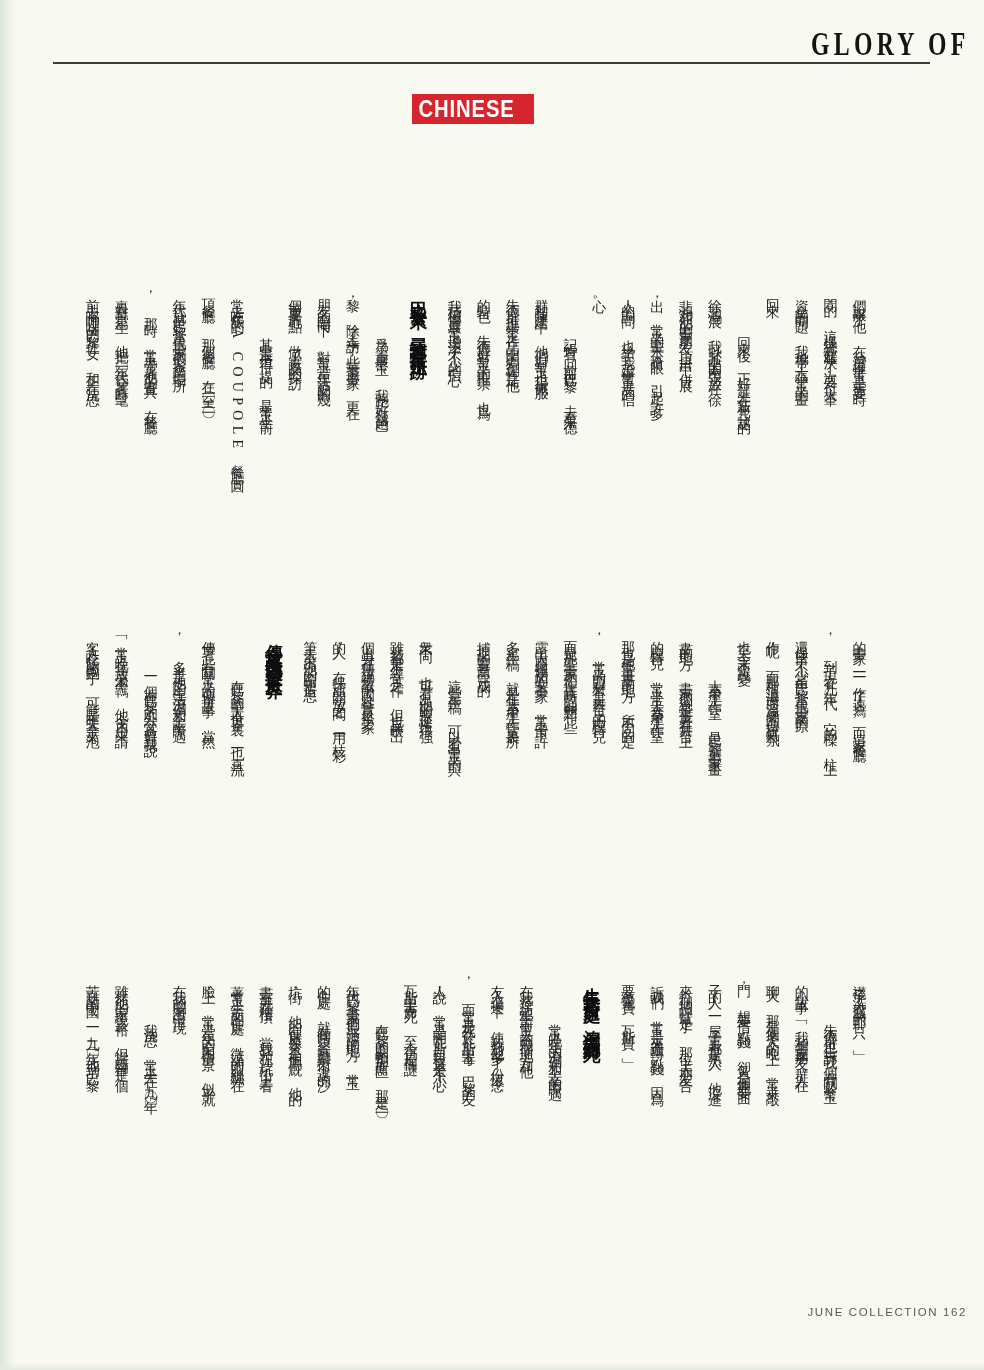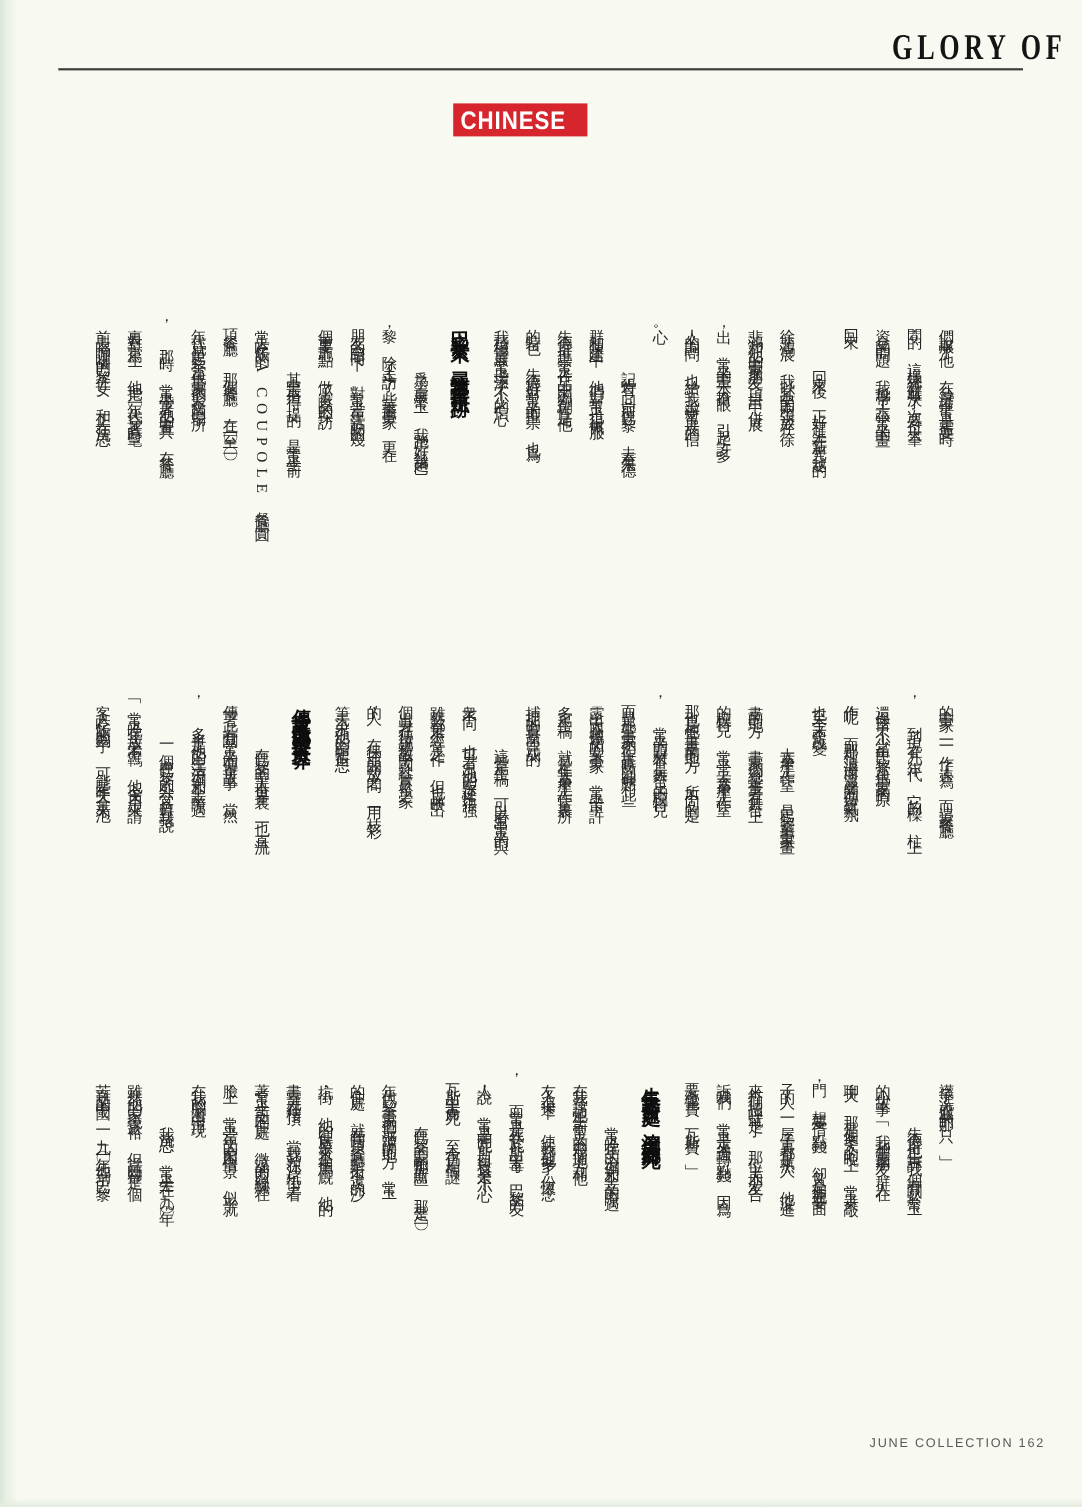--- a/index.html
+++ b/index.html
@@ -69,21 +69,21 @@
   .col { white-space:pre; }
   .headline {
     font-family:"Liberation Sans","DejaVu Sans",sans-serif;
     font-weight:700; font-size:17.5px; letter-spacing:3.5px;
     line-height:30px; color:#0e0e0e;
     margin-block-start:6px; margin-block-end:8px;
   }
 
   
   .footer {
-    position:absolute; top:1306px; right:34px;
+    position:absolute; top:1306px; right:17px;
     font-family:"Liberation Sans",sans-serif;
     font-size:11.5px; letter-spacing:1.6px; color:#585858;
     white-space:nowrap;
   }
 </style>
 </head>
 <body>
 
 <div class="page">
   <div class="edge-left"></div>

